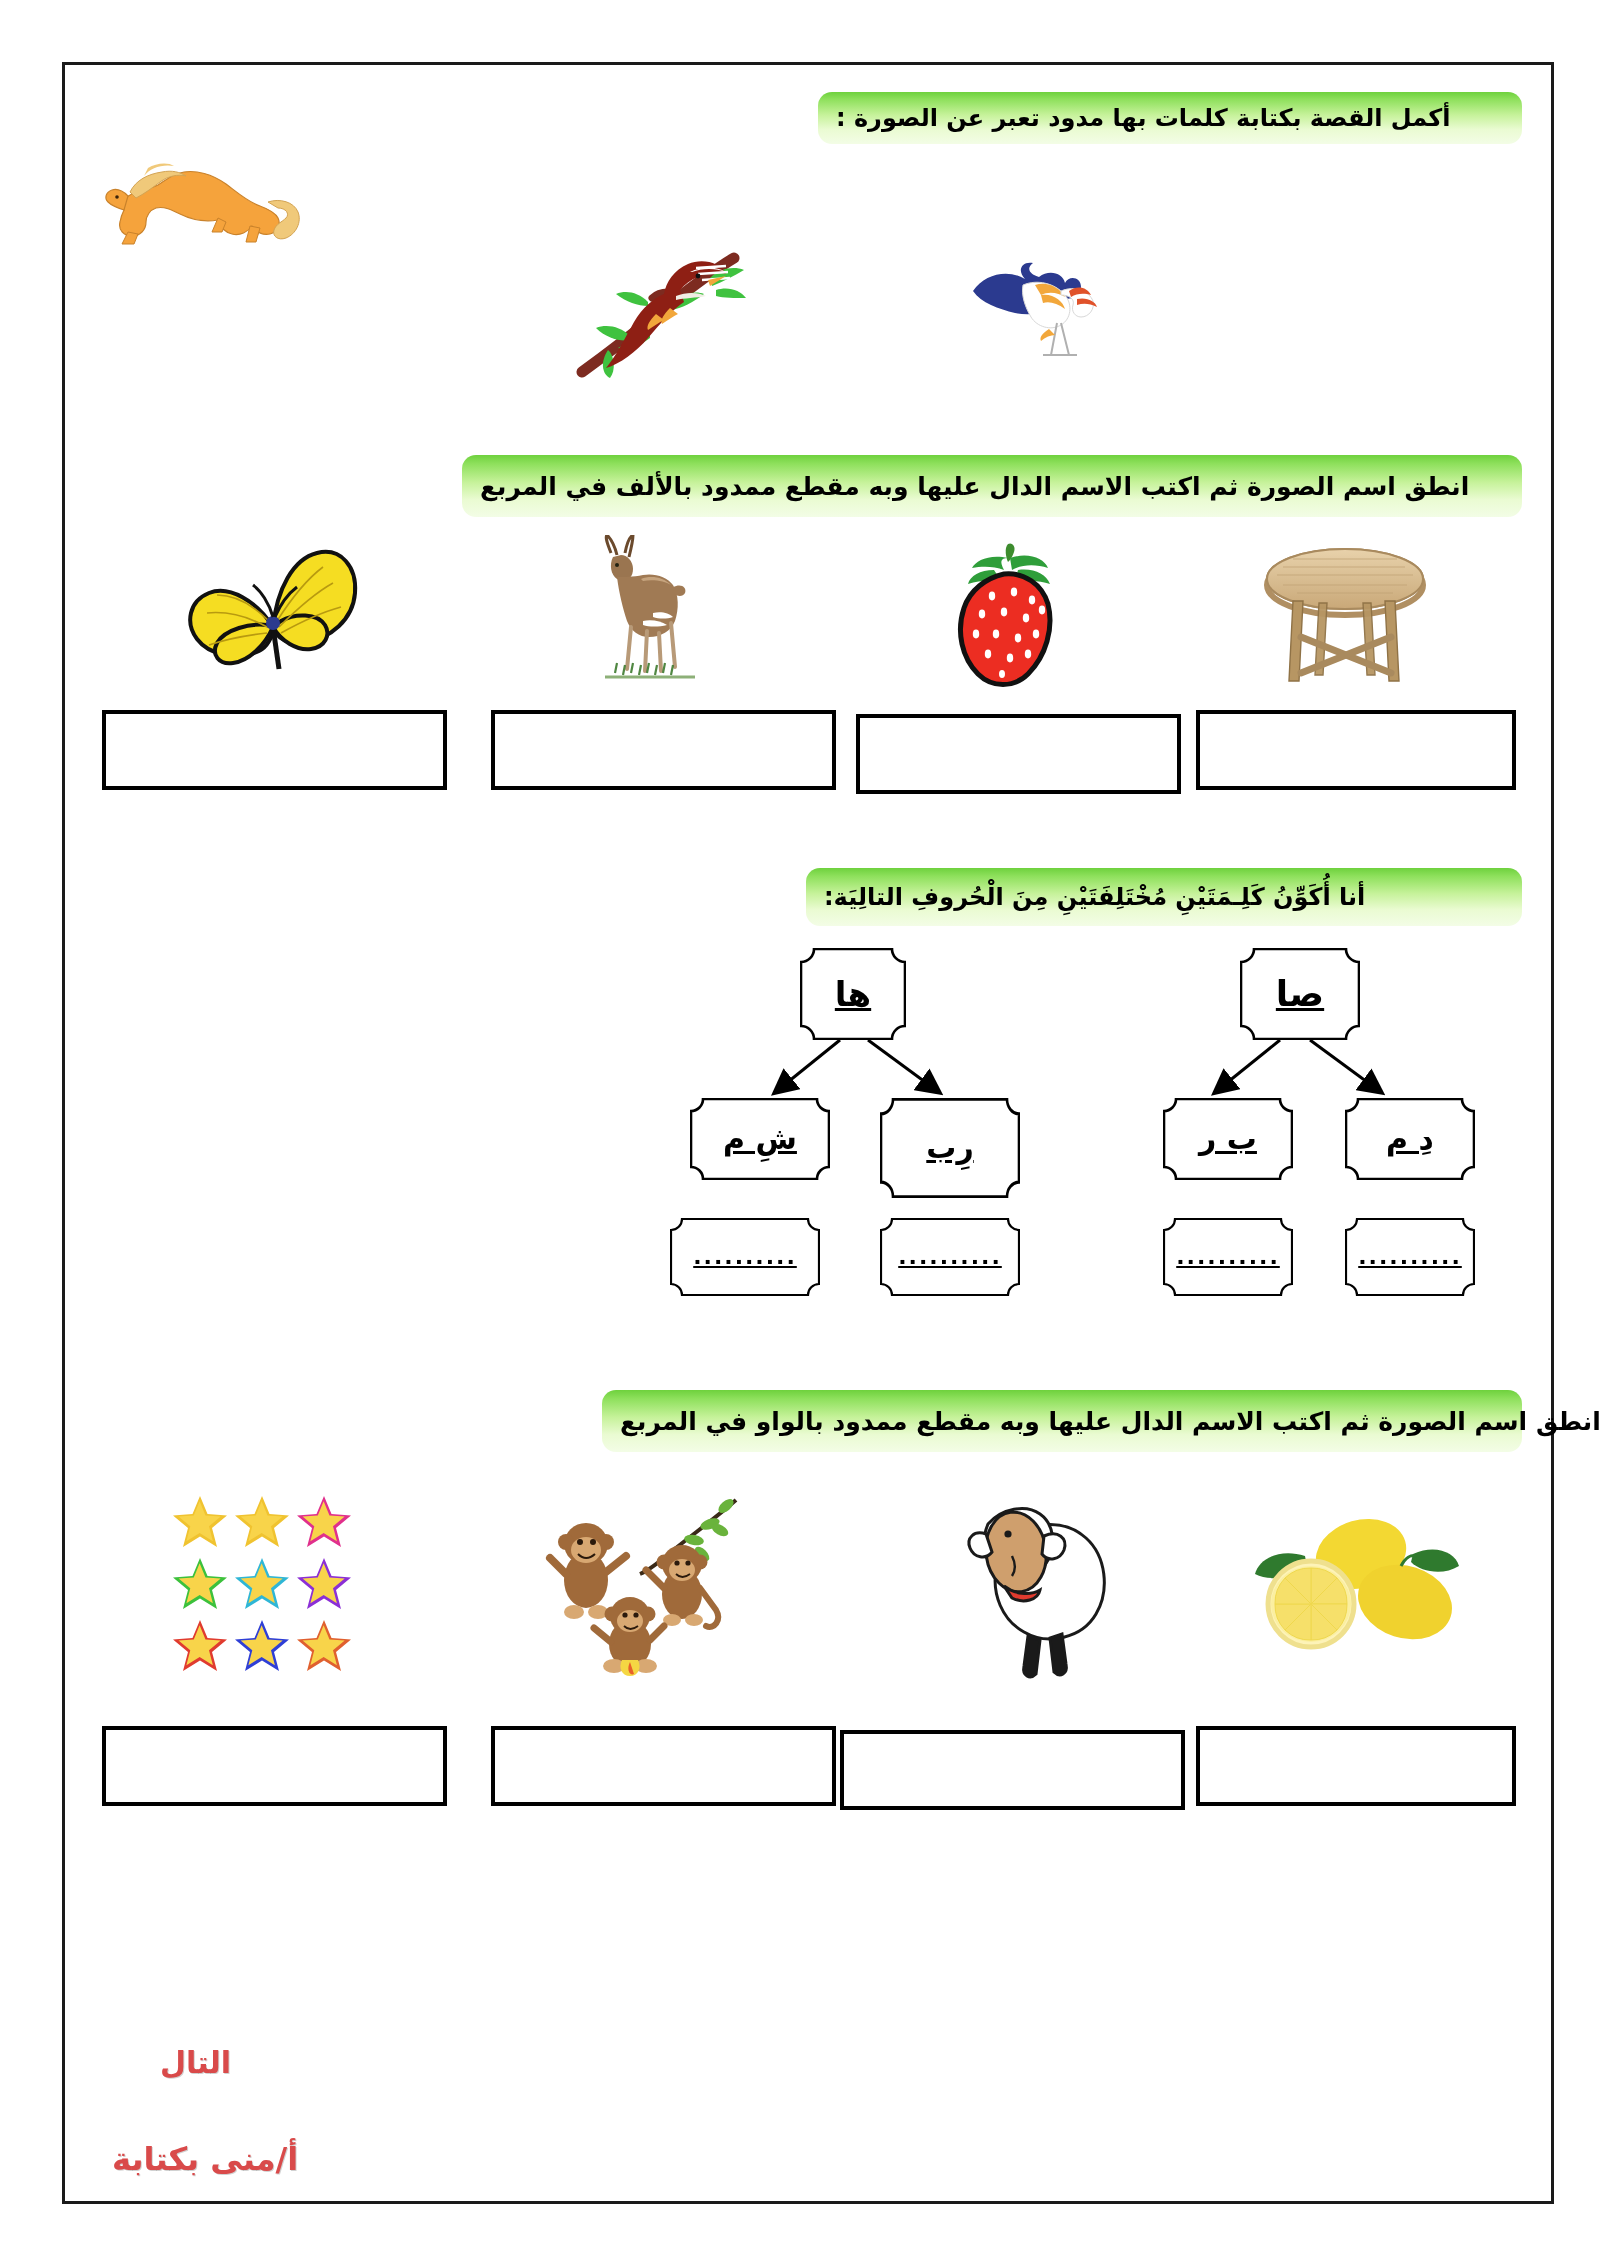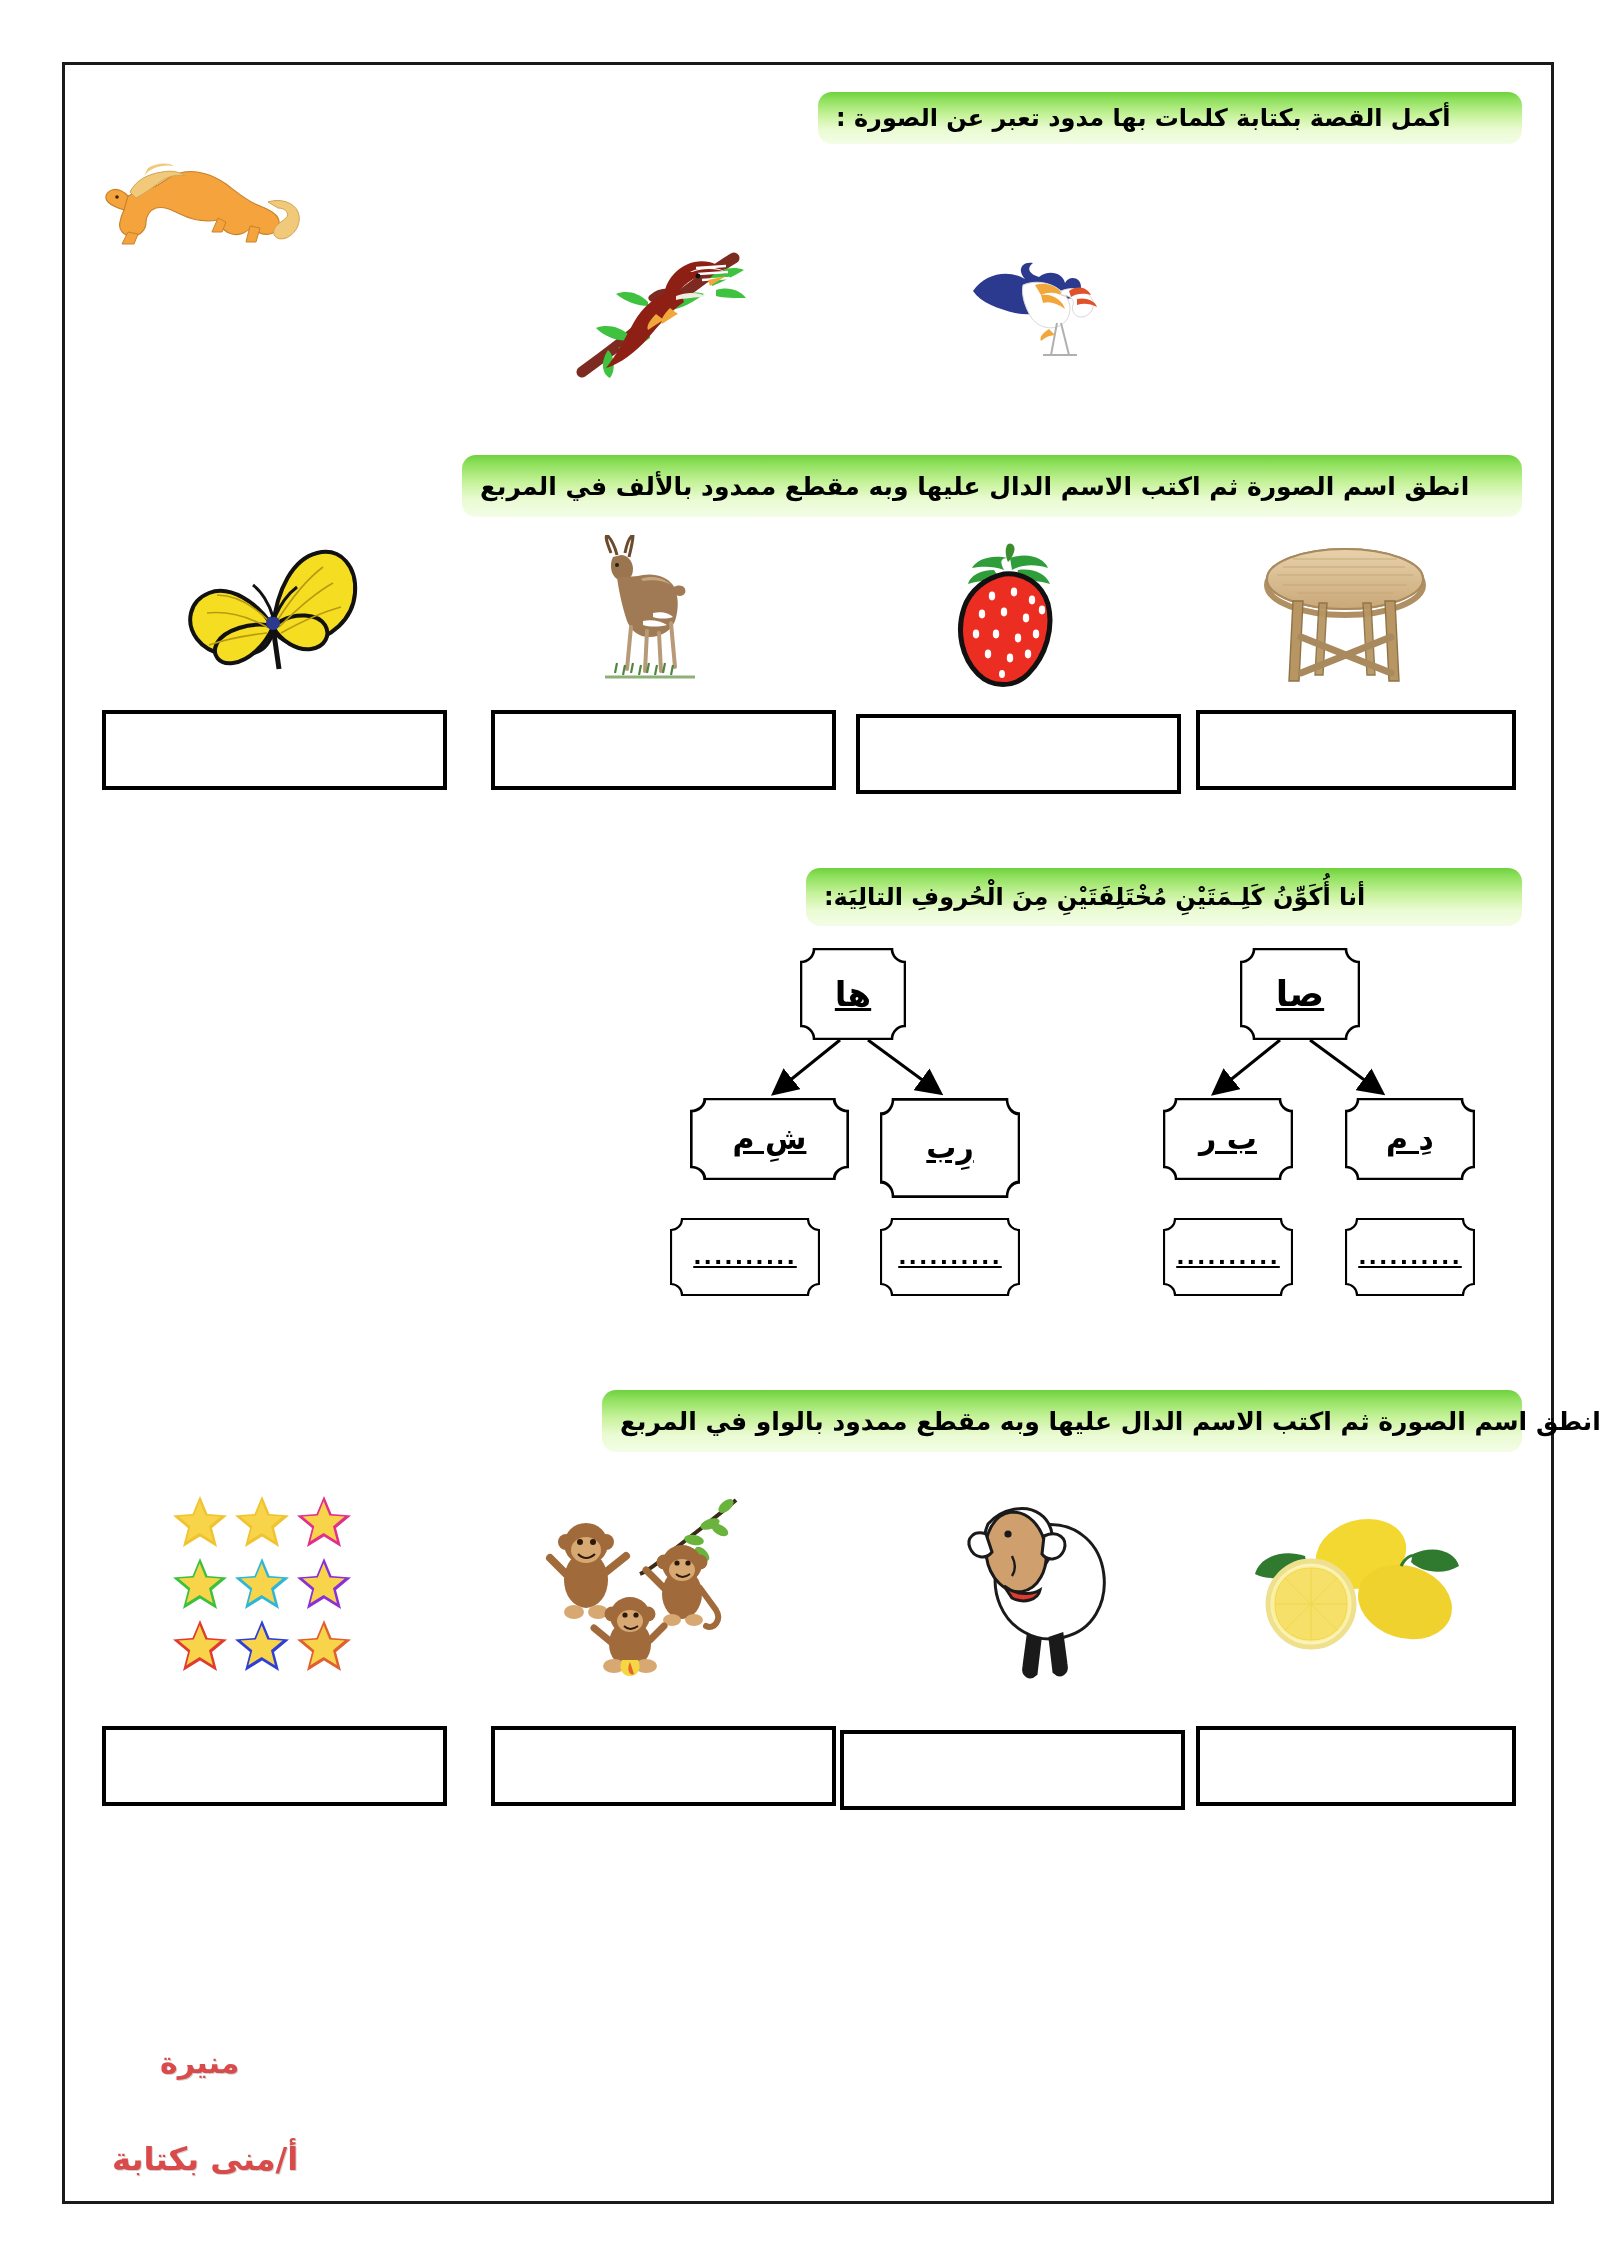--- a/index.html
+++ b/index.html
@@ -382,21 +382,21 @@
     <span style="font-size:30px;">ب ر</span>
   </div>
 
   <div class="ticket" style="left:880px; top:1098px; width:140px; height:100px;">
     <svg viewBox="0 0 140 82" preserveAspectRatio="none" aria-hidden="true">
       <path d="M13 1 H127 A12 12 0 0 0 139 13 V69 A12 12 0 0 0 127 81 H13 A12 12 0 0 0 1 69 V13 A12 12 0 0 0 13 1 Z" fill="#fff" stroke="#000" stroke-width="2.6"></path>
     </svg>
     <span style="font-size:30px;">رِب</span>
   </div>
 
-  <div class="ticket" style="left:690px; top:1098px; width:159px; height:82px;">
+  <div class="ticket" style="left:690px; top:1098px; width:140px; height:82px;">
     <svg viewBox="0 0 140 82" preserveAspectRatio="none" aria-hidden="true">
       <path d="M13 1 H127 A12 12 0 0 0 139 13 V69 A12 12 0 0 0 127 81 H13 A12 12 0 0 0 1 69 V13 A12 12 0 0 0 13 1 Z" fill="#fff" stroke="#000" stroke-width="2.6"></path>
     </svg>
     <span style="font-size:30px;">شِ م</span>
   </div>
 
   <div class="ticket" style="left:1345px; top:1218px; width:130px; height:78px;">
     <svg viewBox="0 0 130 78" preserveAspectRatio="none" aria-hidden="true">
       <path d="M12 1 H118 A11 11 0 0 0 129 12 V66 A11 11 0 0 0 118 77 H12 A11 11 0 0 0 1 66 V12 A11 11 0 0 0 12 1 Z" fill="#fff" stroke="#000" stroke-width="2.2"></path>
     </svg>
@@ -585,16 +585,16 @@
         <path d="M156 56 C160 48 166 44 172 46" stroke="#2f7a2e" stroke-width="3" fill="none"></path>
       </g>
     </svg>
   </div>
 
   <div class="answer-box" style="left:102px;  top:1726px; width:345px; height:80px;"></div>
   <div class="answer-box" style="left:491px;  top:1726px; width:345px; height:80px;"></div>
   <div class="answer-box" style="left:840px;  top:1730px; width:345px; height:80px;"></div>
   <div class="answer-box" style="left:1196px; top:1726px; width:320px; height:80px;"></div>
 
-  <div class="sig" style="left:160px; top:2045px; font-size:30px;">منيرة</div>
+  <div class="sig" style="left:160px; top:2045px; font-size:30px;">التال</div>
   <div class="sig" style="left:112px; top:2140px; font-size:32px;">أ/منى بكتابة</div>
 
 </div>
 
 </body></html>

